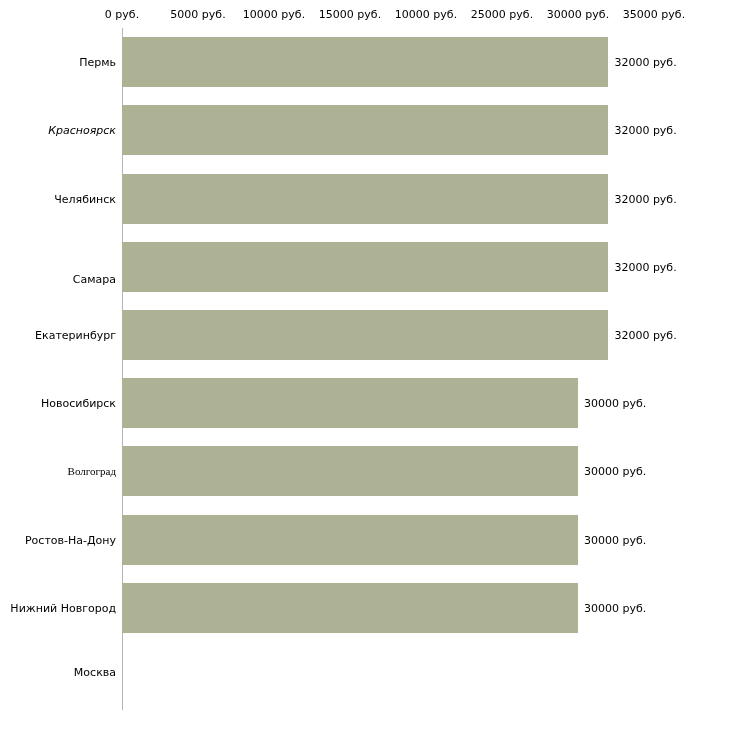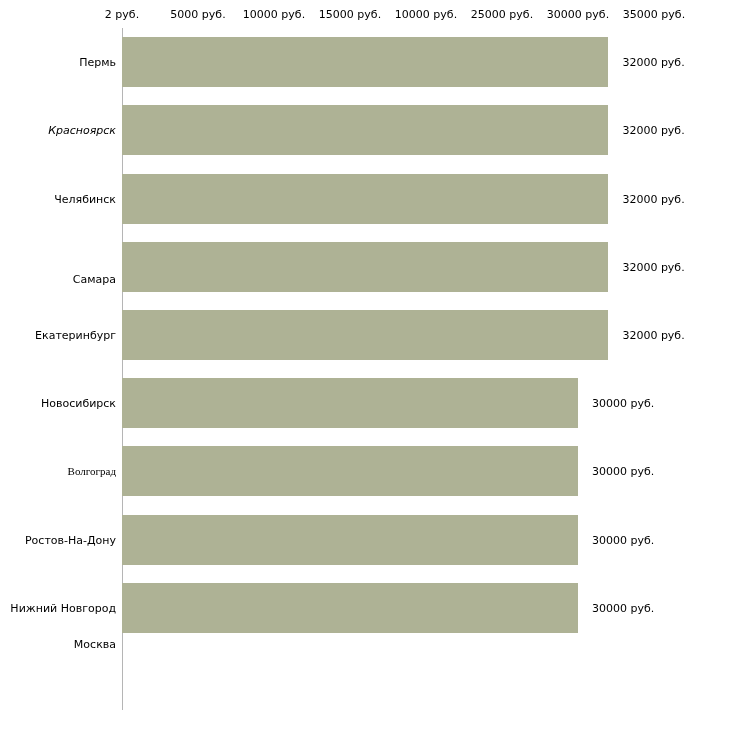--- a/index.html
+++ b/index.html
@@ -64,38 +64,37 @@
     background: #aeb295;
   }
   .bar-value {
     position: absolute;
     top: 50%;
     transform: translateY(-50%);
     font-size: 11px;
     color: #000000;
     white-space: nowrap;
     padding-left: 6px;
-    margin-left: 8px;
   }
   .cat-label {
     position: absolute;
     right: 614px;
     font-size: 11px;
     color: #000000;
     white-space: nowrap;
     text-align: right;
     transform: translateY(-50%);
   }
 </style>
 </head>
 <body>
 
 <div id="chart-root">
   <div class="top-axis">
-      <div class="tick-label" style="left: 122px;">2 руб.</div>
+      <div class="tick-label" style="left: 122px;">0 руб.</div>
       <div class="tick-label" style="left: 198px;">5000 руб.</div>
       <div class="tick-label" style="left: 266px; margin-left: 8px;">10000 руб.</div>
       <div class="tick-label" style="left: 350px;">15000 руб.</div>
       <div class="tick-label" style="left: 426px;">10000 руб.</div>
       <div class="tick-label" style="left: 502px;">25000 руб.</div>
       <div class="tick-label" style="left: 578px;">30000 руб.</div>
       <div class="tick-label" style="left: 654px;">35000 руб.</div>
     </div>
   <div class="axis-line"></div>
   <div class="plot">
@@ -138,14 +137,14 @@
     </div>
 <div class="cat-label" style="top: 62.1px;">Пермь</div>
     <div class="cat-label" style="top: 130.3px; font-style: italic;">Красноярск</div>
     <div class="cat-label" style="top: 198.5px;">Челябинск</div>
     <div class="cat-label" style="top: 279px;">Самара</div>
     <div class="cat-label" style="top: 334.9px;">Екатеринбург</div>
     <div class="cat-label" style="top: 403.1px;">Новосибирск</div>
     <div class="cat-label" style="top: 471.3px; font-family: Liberation Serif, serif;">Волгоград</div>
     <div class="cat-label" style="top: 539.5px;">Ростов-На-Дону</div>
     <div class="cat-label" style="top: 607.7px;">Нижний Новгород</div>
-    <div class="cat-label" style="top: 644px; margin-left: 8px;">Москва</div>
+    <div class="cat-label" style="top: 672px; margin-left: 8px;">Москва</div>
   </div>
 
 </body></html>

